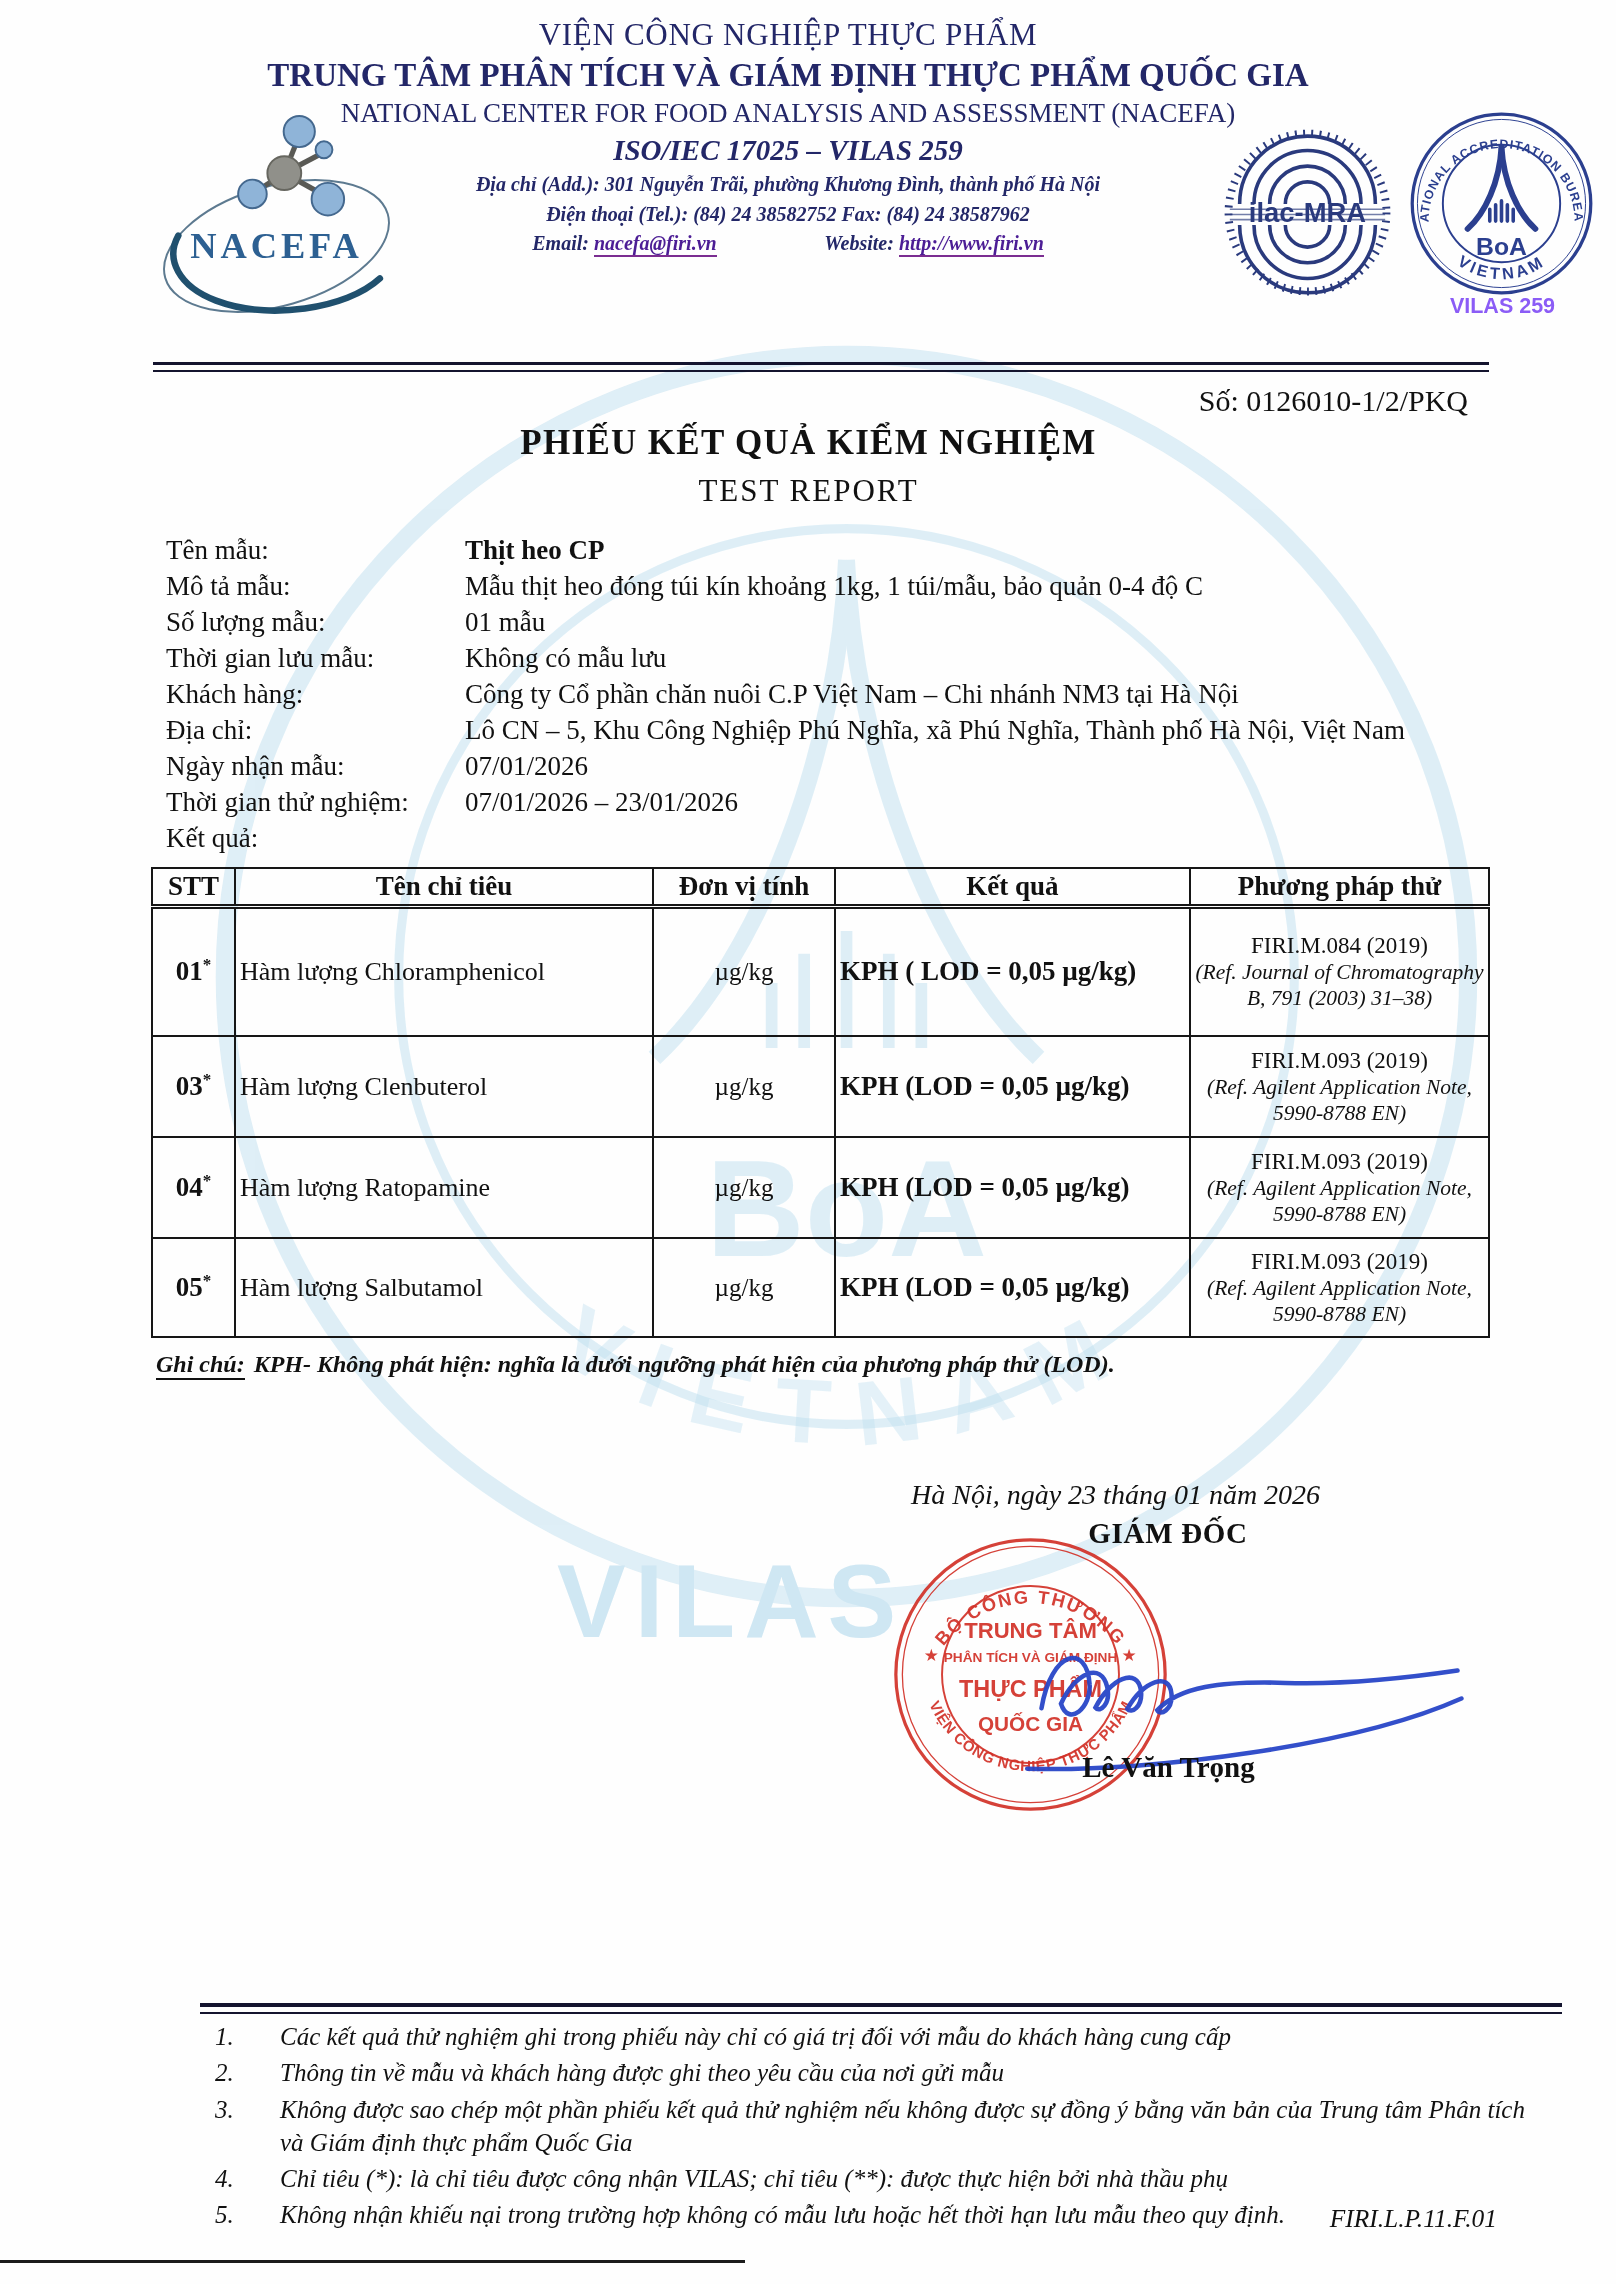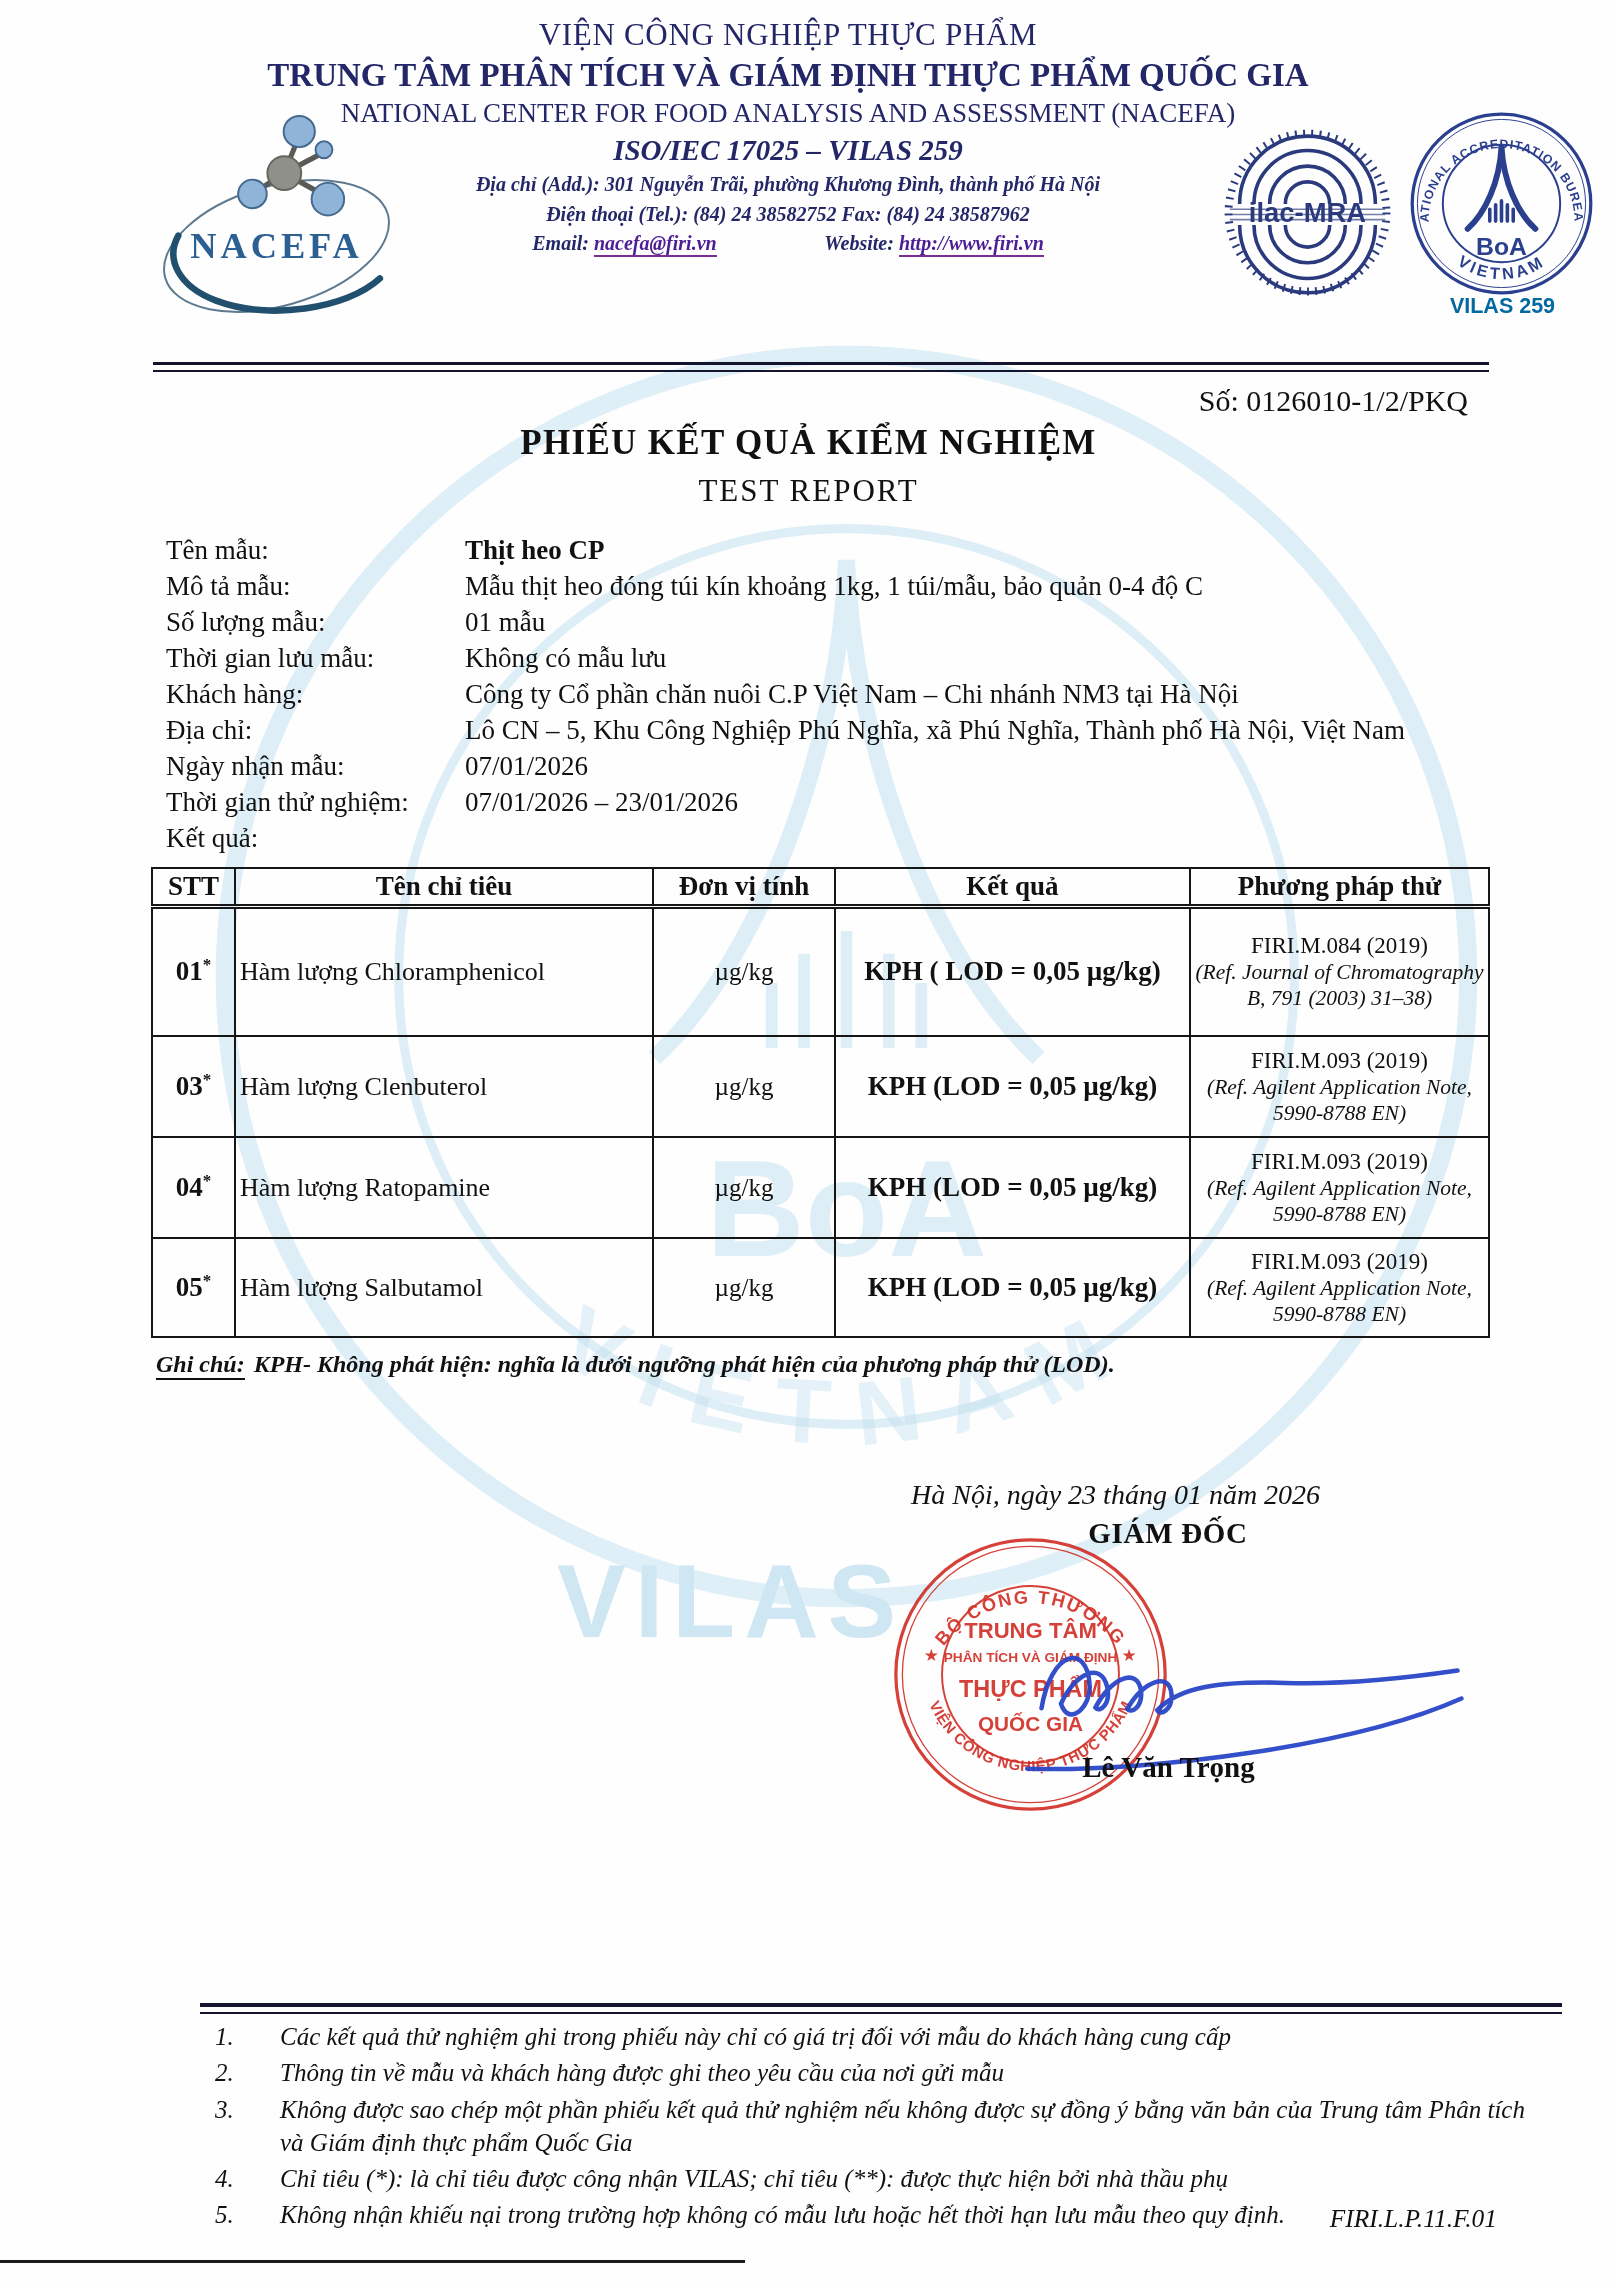--- a/index.html
+++ b/index.html
@@ -38,21 +38,21 @@
   
   .tblwrap{left:151px;top:867px;z-index:2;}
   table.results{border-collapse:collapse;table-layout:fixed;width:1338px;background:transparent;}
   table.results th,table.results td{border:2px solid #161616;vertical-align:middle;padding:1.3px 3.9px;}
   table.results{border:2.6px solid #161616;}
   table.results th{font-size:27px;font-weight:bold;text-align:center;border-bottom:5.9px double #161616;}
   td.c-stt{text-align:center;font-weight:bold;font-size:27px;}
   td.c-stt .star{font-size:17px;vertical-align:super;line-height:0;}
   td.c-name{text-align:left;padding-left:17px;font-size:26px;}
   td.c-unit{text-align:center;font-size:25px;}
-  td.c-res{text-align:center;font-weight:bold;font-size:27px;}
+  td.c-res{text-align:left;font-weight:bold;font-size:27px;}
   td.c-meth{text-align:center;margin-left:44px;}
   .m-main{font-size:23px;line-height:27px;}
   .m-ref{font-size:21.5px;font-style:italic;line-height:26px;}
   
   .note{left:156px;top:1351px;width:1341px;font-size:24px;font-weight:bold;font-style:italic;z-index:2;}
   .note .nlbl{border-bottom:2.6px solid #111;padding-bottom:1.3px;margin-right:9px;}
   .pdate{left:911px;top:1479px;width:573px;font-size:28px;font-style:italic;z-index:2;}
   .role{left:1041px;top:1517px;width:254px;text-align:center;font-size:29px;font-weight:bold;letter-spacing:0.7px;z-index:2;}
   .stamp{left:890px;top:1534px;z-index:3;}
   .sig{left:1002px;top:1575px;z-index:4;}
@@ -60,21 +60,21 @@
   
   .f-rule{left:200px;top:2003px;width:1362px;border-top:4.6px solid #14142e;border-bottom:2.6px solid #14142e;height:5.2px;z-index:2;}
   .notes{left:215px;top:2020px;width:1321px;font-size:25px;font-style:italic;z-index:2;}
   .notes .fn{display:flex;margin-bottom:3.3px;line-height:33px;}
   .notes .num{flex:0 0 65px;}
   .notes .txt{flex:1;}
   .form-code{left:1276px;top:2204px;width:221px;text-align:right;font-size:25.4px;font-style:italic;z-index:2;}
   .artifact-line{left:0;top:2260px;width:745px;height:3.3px;background:#1c1c1c;z-index:2;}
   
   .boa-cap{left:1405px;top:294px;width:195px;text-align:center;font-family:"Liberation Sans","DejaVu Sans",sans-serif;
-    font-weight:bold;font-size:21.5px;color:#0369a1;z-index:2;}
+    font-weight:bold;font-size:21.5px;color:#8b5cf6;z-index:2;}
 </style>
 </head>
 <body>
 
 <div class="page">
 
   <svg class="abs wm" style="left:163px;top:280px;" width="1367" height="1367" viewBox="0 0 2100 2100">
     <g stroke="#bfe0f0" fill="none" opacity="0.5">
       <circle cx="1050" cy="1070" r="955" stroke-width="28"></circle>
       <circle cx="1050" cy="1070" r="688" stroke-width="14"></circle>

